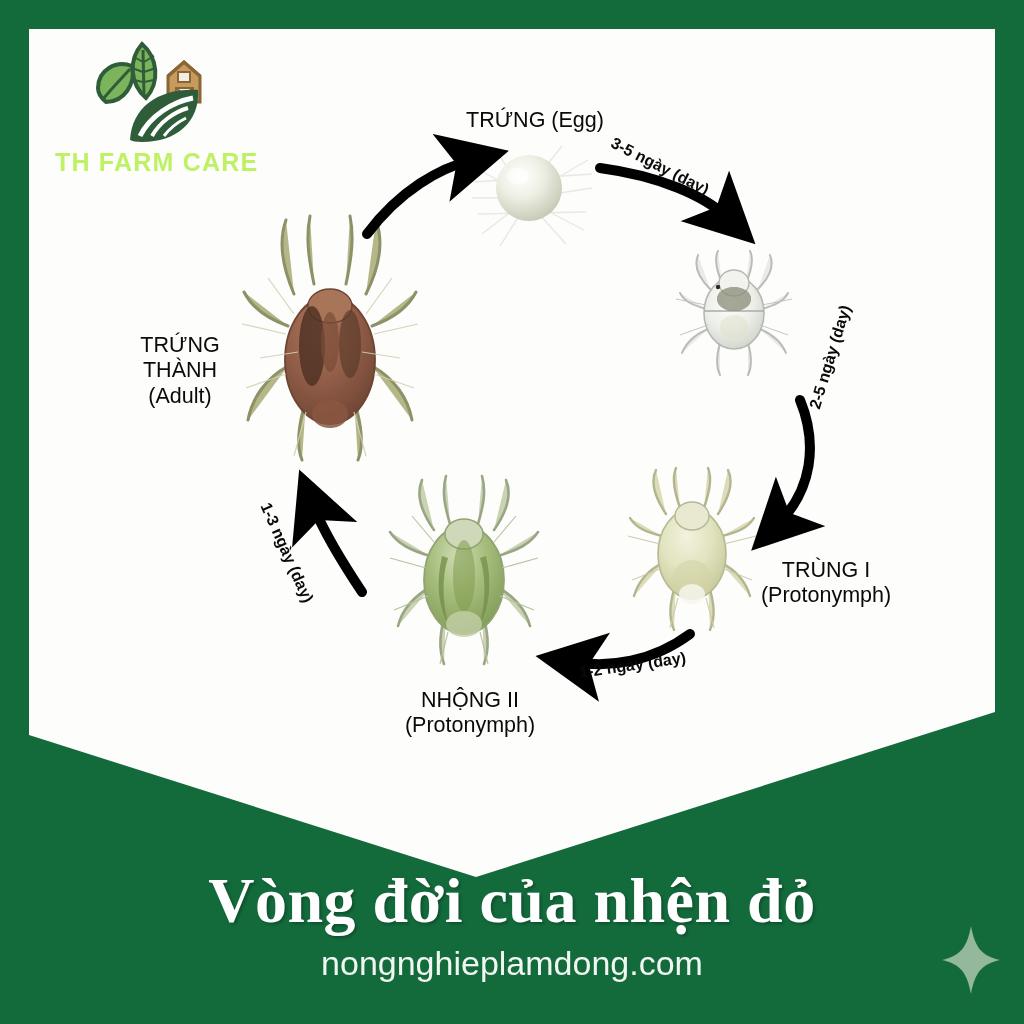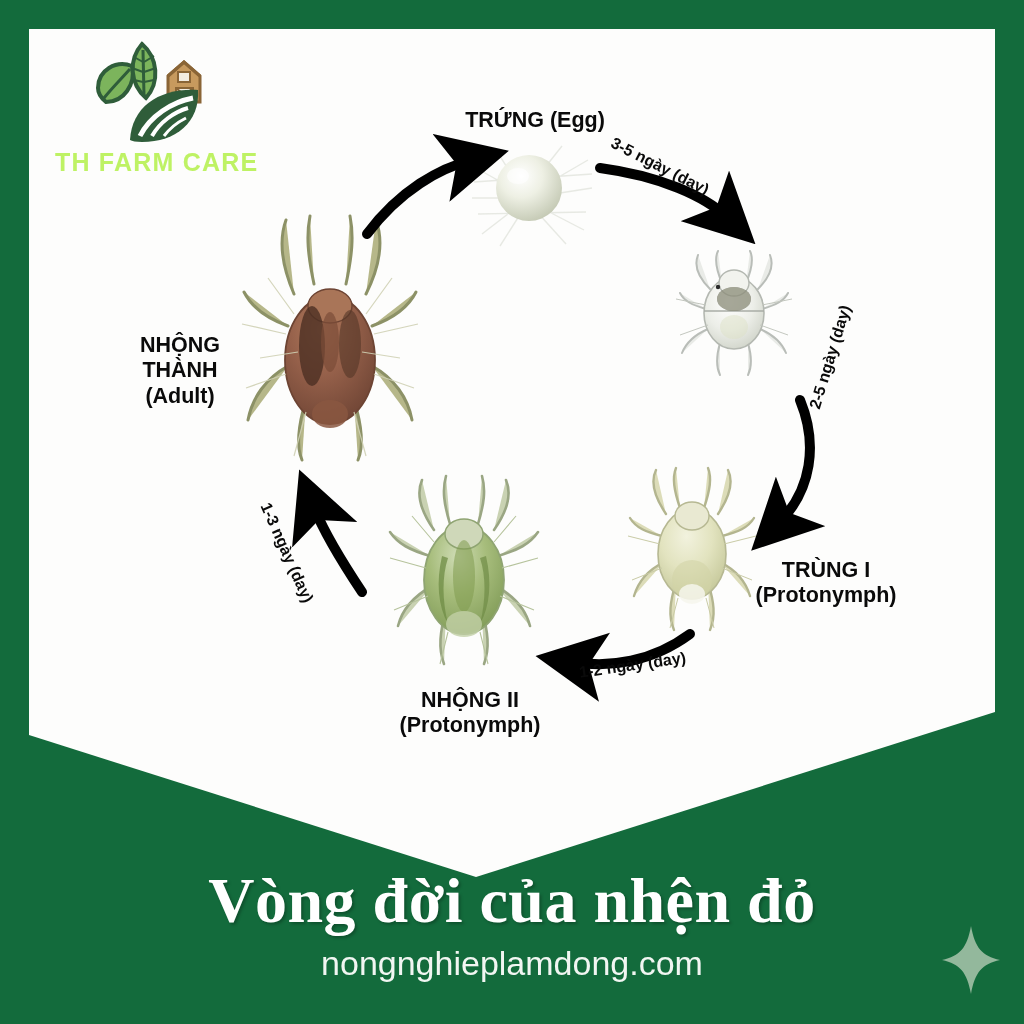--- a/index.html
+++ b/index.html
@@ -23,21 +23,21 @@
   #logo .mark{position:absolute;left:25px;top:0;width:140px;height:110px;}
   #logo .brand{
     position:absolute;left:0;top:112px;width:230px;
     font-size:25px;font-weight:700;letter-spacing:1.2px;
     color:#bef264;font-family:"Liberation Sans", sans-serif;
   }
 
   
   .stage-label{
     position:absolute;text-align:center;color:#0a0a0a;
-    font-weight:700;font-size:21.5px;line-height:1.18;
+    font-weight:400;font-size:21.5px;line-height:1.18;
     font-family:"Liberation Sans", sans-serif;
     white-space:pre-line;
   }
 
   
   .dur{
     position:absolute;color:#0a0a0a;font-weight:700;font-size:16px;
     font-family:"Liberation Sans", sans-serif;white-space:nowrap;
     transform-origin:left top;
   }
@@ -267,21 +267,21 @@
 
   <div class="stage-label" style="left:420px;top:108px;width:230px;">TRỨNG (Egg)</div>
 
 
   <div class="stage-label" style="left:726px;top:558px;width:200px;">TRÙNG I
 (Protonymph)</div>
 
   <div class="stage-label" style="left:370px;top:688px;width:200px;">NHỘNG II
 (Protonymph)</div>
 
-  <div class="stage-label" style="left:90px;top:333px;width:180px;">NHỘNG
+  <div class="stage-label" style="left:90px;top:333px;width:180px;">TRỨNG
 THÀNH
 (Adult)</div>
 
   <div class="dur" style="left:616px;top:134px;transform:rotate(27deg);">3-5 ngày (day)</div>
 
   <div class="dur" style="left:806px;top:406px;transform:rotate(-73deg);transform-origin:left top;">2-5 ngày (day)</div>
 
   <div class="dur" style="left:578px;top:664px;transform:rotate(-8deg);">1-2 ngày (day)</div>
 
   <div class="dur" style="left:273px;top:500px;transform:rotate(66deg);transform-origin:left top;">1-3 ngày (day)</div>

